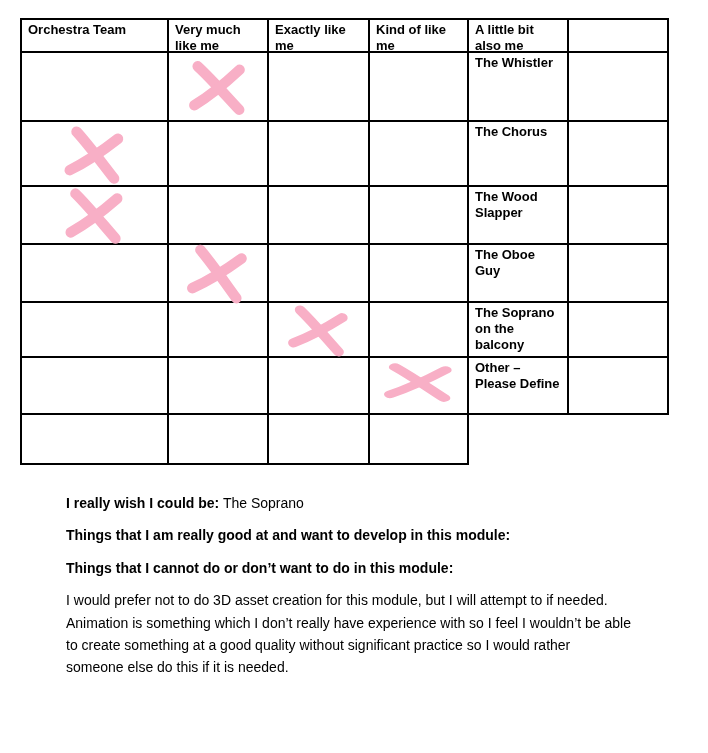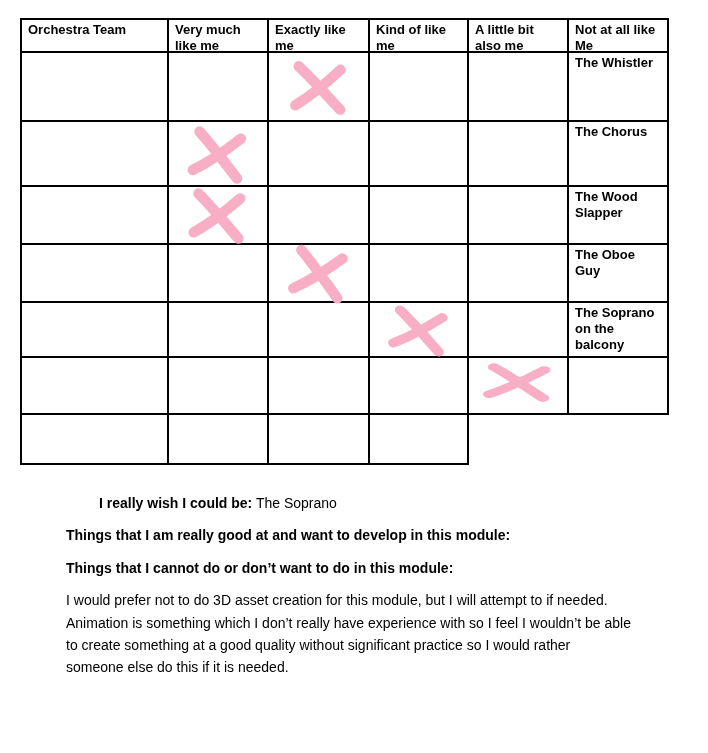--- a/index.html
+++ b/index.html
@@ -52,36 +52,35 @@
   .notes {
     position: absolute;
     left: 66px;
     top: 492px;
     width: 610px;
     font-size: 14px;
     line-height: 22.4px;
     color: #000;
   }
   .notes p { margin: 0 0 10px 0; }
-  .b { font-weight: bold; margin-left: 33px; }
+  .b { font-weight: bold; }
   .para { white-space: pre-line; }
 </style>
 </head>
 <body>
 
 <div class="page">
 
   <div class="otable">
 
     <div class="cell">Orchestra Team</div>
     <div class="cell">Very much like me</div>
     <div class="cell">Exactly like me</div>
     <div class="cell">Kind of like me</div>
     <div class="cell">A little bit also me</div>
-    <div class="cell">Not at all like Me</div>
 
     <div class="cell"></div>
     <div class="cell"></div>
     <div class="cell">
         <div class="xmark" style="transform: rotate(2deg);">
           <svg viewBox="0 0 66 56" width="66" height="56">
             <path d="M12 8 C26 20, 38 33, 55 50" fill="none" stroke="#F8AFC6" stroke-width="10.5" stroke-linecap="round"></path>
             <path d="M54 10 C42 22, 27 36, 10 47" fill="none" stroke="#F8AFC6" stroke-width="10.5" stroke-linecap="round"></path>
           </svg>
         </div>
@@ -152,20 +151,21 @@
     <div class="cell"></div>
     <div class="cell">
         <div class="xmark" style="transform: translateY(-4px) scale(1.2, 0.7) rotate(3deg);">
           <svg viewBox="0 0 66 56" width="66" height="56">
             <path d="M12 8 C26 20, 38 33, 55 50" fill="none" stroke="#F8AFC6" stroke-width="10.5" stroke-linecap="round"></path>
             <path d="M54 10 C42 22, 27 36, 10 47" fill="none" stroke="#F8AFC6" stroke-width="10.5" stroke-linecap="round"></path>
           </svg>
         </div>
       </div>
 
+    <div class="cell">Other – Please Define</div>
     <div class="cell"></div>
     <div class="cell"></div>
     <div class="cell"></div>
     <div class="cell"></div>
     <div class="cell"></div>
   </div>
 
   <div class="notes">
     <p><span class="b">I really wish I could be:</span> <span>The Soprano</span></p>
     <p class="b">Things that I am really good at and want to develop in this module:</p>

